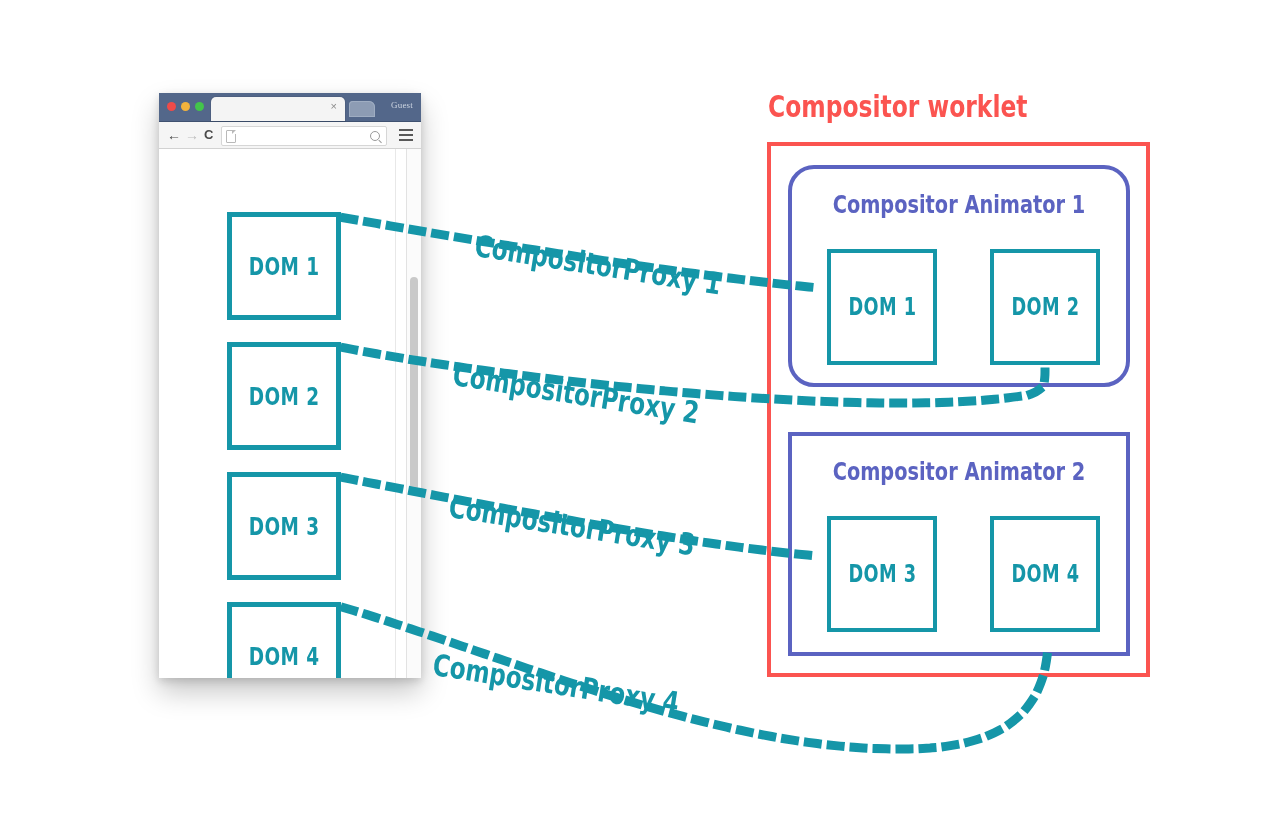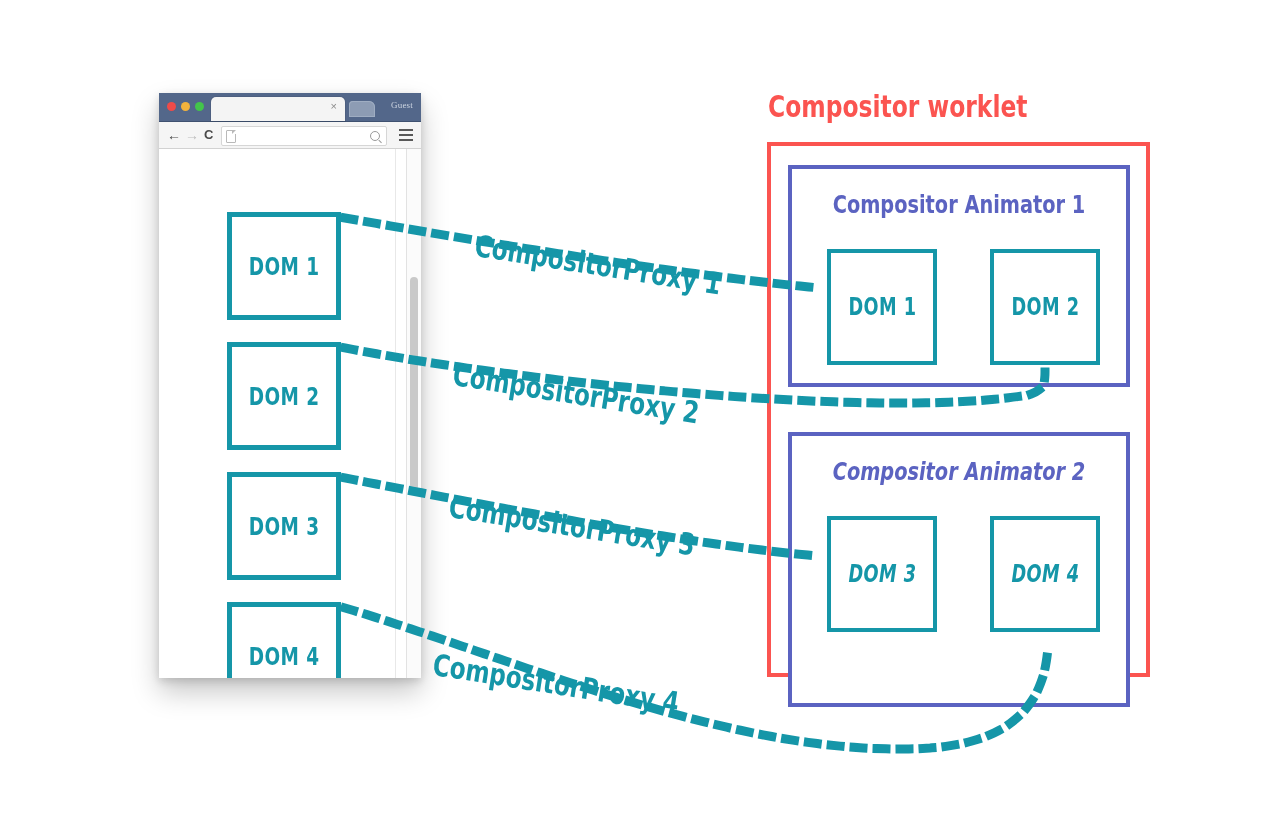--- a/index.html
+++ b/index.html
@@ -123,22 +123,22 @@
     transform:scaleX(.84);transform-origin:left center;
   }
   .worklet-box{
     position:absolute;left:767px;top:142px;width:383px;height:535px;
     border:4px solid #fb5450;background:transparent;box-sizing:border-box;
   }
   .animator-box{
     position:absolute;
     border:4px solid #5b63c1;background:#ffffff;box-sizing:border-box;
   }
-  .anim1{left:788px;top:165px;width:342px;height:222px;}
-  .anim2{left:788px;top:432px;width:342px;height:275px;font-style:italic;}
+  .anim1{left:788px;top:165px;width:342px;height:222px;border-radius:26px;}
+  .anim2{left:788px;top:432px;width:342px;height:224px;}
   .anim-title{
     position:absolute;left:0;right:0;top:21px;text-align:center;
     font-family:"DejaVu Sans Condensed","Liberation Sans",sans-serif;
     font-weight:bold;color:#5b63c1;font-size:25px;
     transform:scaleX(.86);
   }
   .anim-dom{
     position:absolute;top:80px;width:102px;height:108px;
     border:4px solid #1596a8;background:#ffffff;
     display:flex;align-items:center;justify-content:center;

